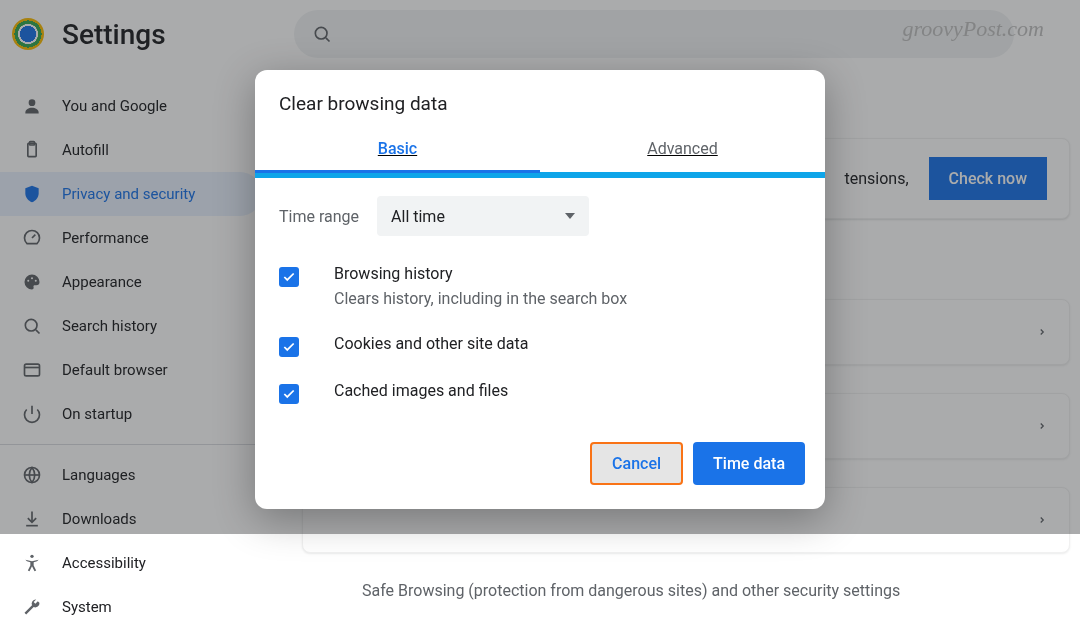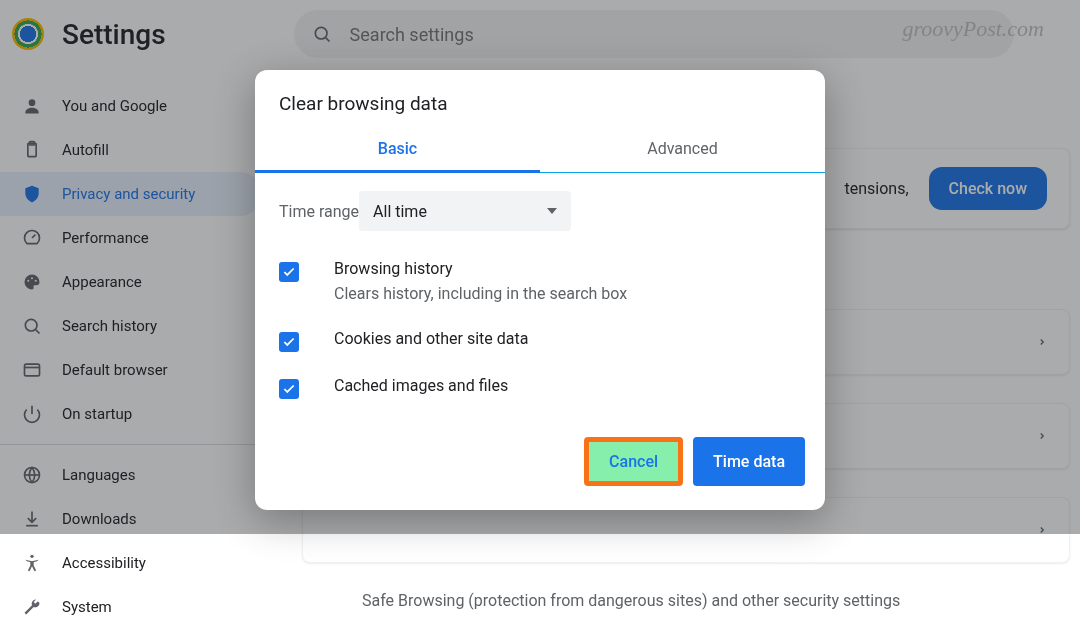--- a/index.html
+++ b/index.html
@@ -40,21 +40,21 @@
       font-size: 18px; color:#5f6368; margin-left: 18px; width: 500px;
     }
     .watermark {
       position: absolute; right: 36px; top:16px;
       font-family: Georgia, 'Times New Roman', serif;
       font-style: italic;
       font-size: 22px;
       color: #c0c0c0;
     }
 
-    .body-row { display: flex; align-items: center; }
+    .body-row { display: flex; }
 
     .sidebar {
       width: 262px;
       padding-top: 16px;
       border-right: 0;
     }
     .nav-list { list-style: none; }
     .nav-item {
       display: flex; align-items: center;
       height: 44px;
@@ -85,21 +85,21 @@
       border:1px solid #f1f1f1;
       box-shadow: 0 1px 2px rgba(60,64,67,.15);
       display:flex; align-items:center; justify-content:flex-end;
       gap: 20px;
       margin-bottom: 80px;
     }
     .card-text { font-size:16px; color:#202124; }
     .check-now {
       background:#1a73e8; color:#fff; border:none;
       padding: 12px 20px; font-size:16px; font-weight:500;
-      border-radius:13px; cursor:pointer;
+      border-radius:0; cursor:pointer;
     }
     .row-card {
       background:#fff; border-radius:8px;
       border:1px solid #f1f1f1;
       box-shadow: 0 1px 2px rgba(60,64,67,.1);
       padding: 18px 22px;
       display:flex; align-items:center; justify-content:flex-end;
       font-size:16px; color:#5f6368;
       margin-bottom:28px;
       height:66px;
@@ -123,38 +123,39 @@
       border-radius:12px;
       box-shadow: 0 10px 40px rgba(0,0,0,.3);
       padding-bottom: 18px;
     }
     .dialog-title {
       font-size:19px; color:#202124;
       padding: 22px 24px 12px 24px;
     }
     .tabs {
       display:flex;
-      border-bottom:1px solid #0ea5e9;
+      border-bottom:6px solid #0ea5e9;
+      text-decoration:underline;
     }
     .tab {
       flex:1; text-align:center;
       font-size:16px;
       padding: 12px 0 14px 0;
       color:#5f6368;
       cursor:pointer;
       position:relative;
     }
     .tab.selected { color:#1a73e8; font-weight:500; }
     .tab.selected::after {
       content:""; position:absolute; left:0; right:0; bottom:-1px;
       height:3px; background:#1a73e8;
     }
 
     .range-row {
-      display:flex; align-items:center; 
+      display:flex; align-items:center; gap:18px;
       padding: 18px 24px 12px 24px;
     }
     .range-label { font-size:16px; color:#5f6368; }
     .select {
       background:#f1f3f4; border:none;
       height:40px; width:212px;
       display:flex; align-items:center; justify-content:space-between;
       padding: 0 14px;
       font-size:16px; color:#202124;
       border-radius:4px;
@@ -184,41 +185,40 @@
     .dialog-actions {
       display:flex; justify-content:flex-end; gap:10px;
       padding: 20px 20px 6px 20px;
     }
     .btn {
       font-size:16px; font-weight:500;
       padding: 10px 20px;
       border-radius:4px; cursor:pointer;
     }
     .btn-outline {
-      background:#86efac; color:#1a73e8;
-      border:5px solid #f97316;
+      background:#e5e5e5; color:#1a73e8;
+      border:2px solid #f97316;
     }
     .btn-primary {
       background:#1a73e8; color:#fff; border:none;
     }
   </style>
 </head>
 <body>
 
 <div class="page">
 
   <div class="header">
     <div class="chrome-logo"></div>
     <div class="settings-title">Settings</div>
     <div class="search-wrap">
       <svg class="search-icon" viewBox="0 0 24 24" fill="none" stroke="currentColor" stroke-width="2">
           <circle cx="11" cy="11" r="7"></circle>
           <line x1="21" y1="21" x2="16.65" y2="16.65"></line>
         </svg>
-      <input class="search-input" placeholder="Search settings" style="">
     </div>
   </div>
   <div class="watermark">groovyPost.com</div>
 
   <div class="body-row">
     <nav class="sidebar">
       <ul class="nav-list" id="nav1">
           <li class="nav-item">
             <span class="icon">
               <svg viewBox="0 0 24 24" width="20" height="20" fill="currentColor">

